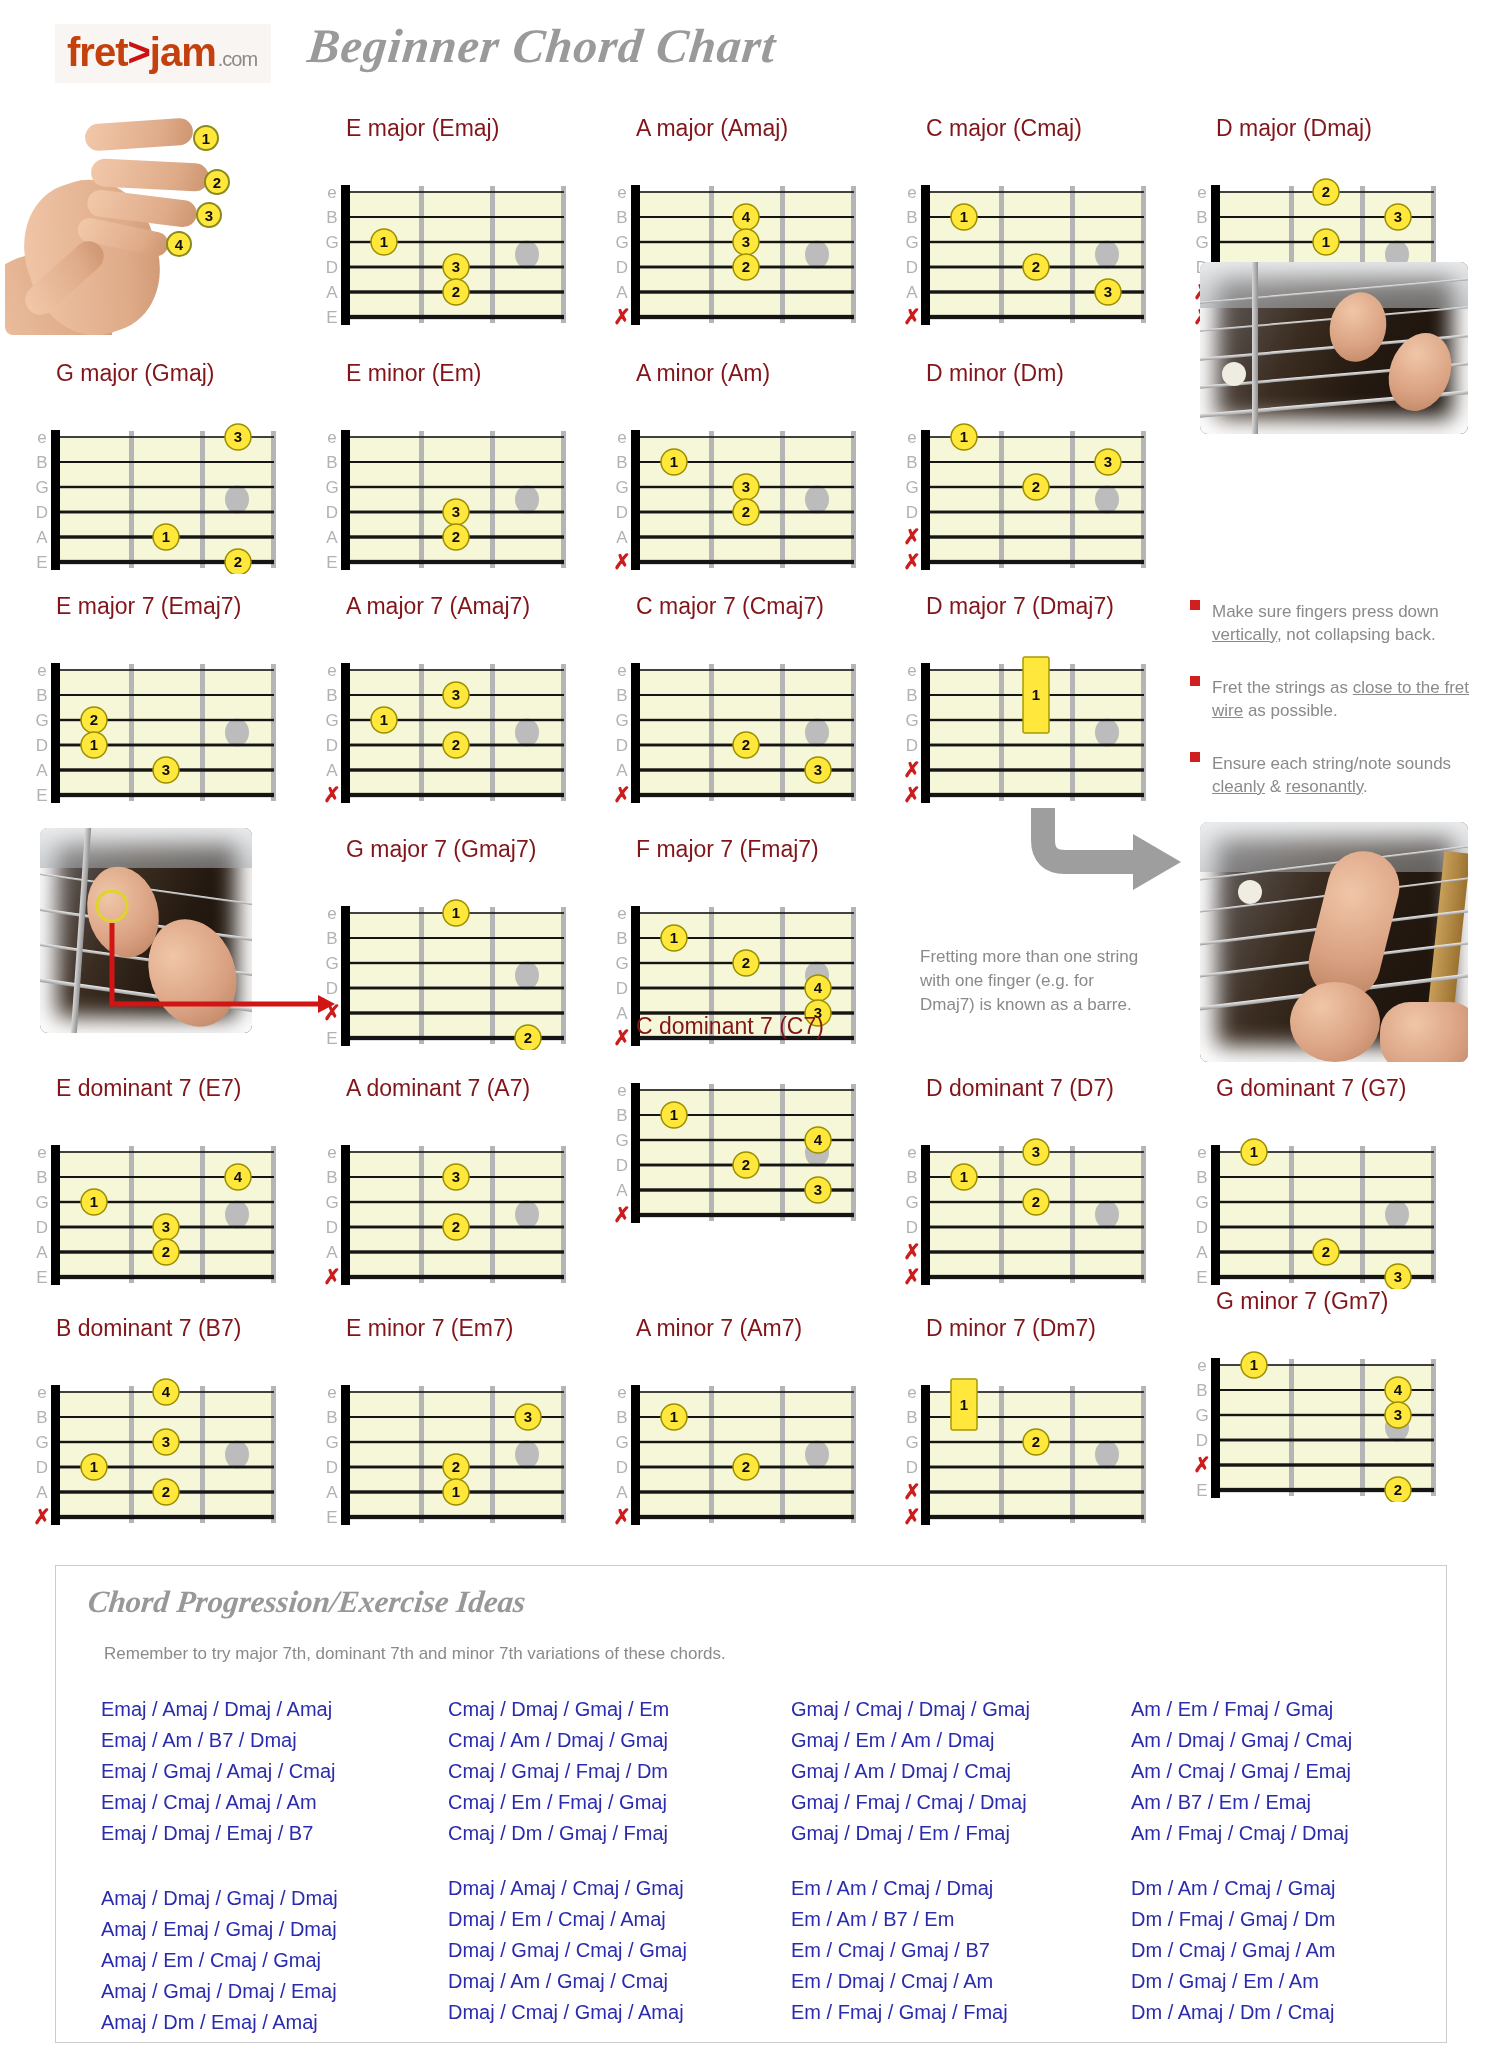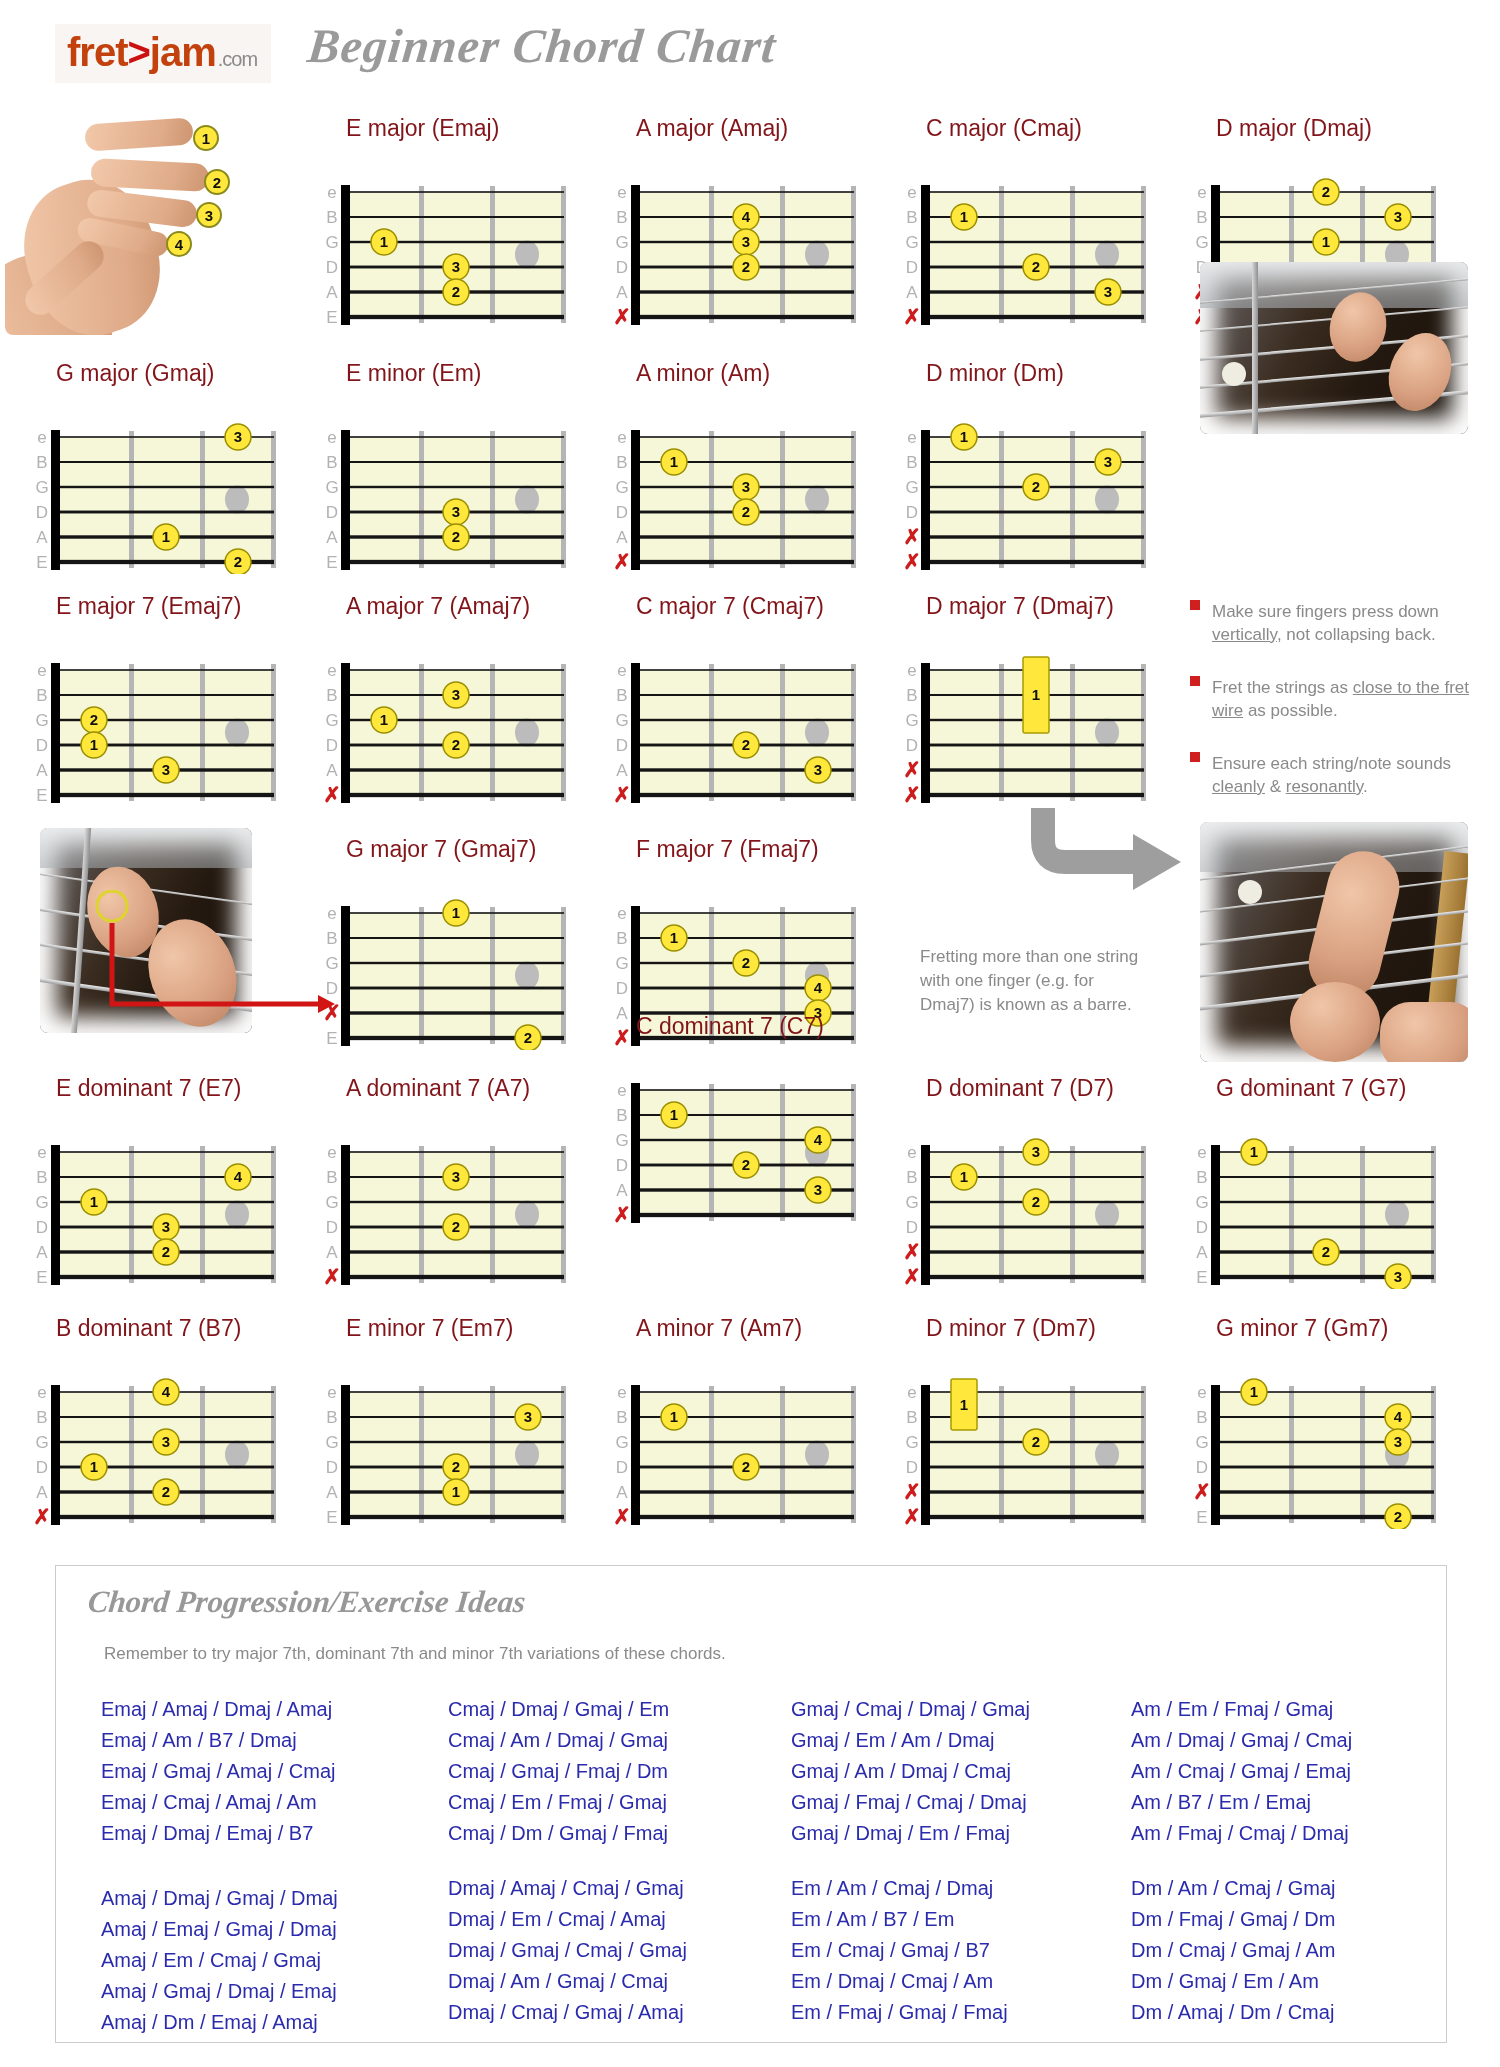--- a/index.html
+++ b/index.html
@@ -742,21 +742,21 @@
           <text x="12" y="71" class="slabel">G</text>
           <text x="12" y="96" class="slabel">D</text>
           <text x="12" y="122" class="xmark">✗</text>
           <text x="12" y="147" class="xmark">✗</text>
           <rect x="51" y="2" width="26" height="51" rx="2" fill="#ffe83b" stroke="#a89a00" stroke-width="1.5"></rect>
           <text x="64" y="32.5" class="fnum">1</text>
           <circle cx="136" cy="65" r="13" fill="#ffe83b" stroke="#9a8f00" stroke-width="1.5"></circle>
           <text x="136" y="70" class="fnum">2</text>
         </svg>
       </div>
-      <div class="chord-cell" style="left:1190px;top:1315px">
+      <div class="chord-cell" style="left:1190px;top:1288px">
         <div class="chord-title">G minor 7 (Gm7)</div>
         <svg class="chord-svg" width="252" height="152" viewBox="0 0 252 152">
           <rect x="30" y="15" width="214" height="125" fill="#f6f6d9"></rect>
           <rect x="99" y="9" width="5" height="137" fill="#b5b5b5"></rect>
           <rect x="170" y="9" width="5" height="137" fill="#b5b5b5"></rect>
           <rect x="241" y="9" width="5" height="137" fill="#b5b5b5"></rect>
           <ellipse cx="207" cy="77.5" rx="12" ry="14" fill="#bcbcbc"></ellipse>
           <rect x="30" y="14.2" width="214" height="1.6" fill="#151515"></rect>
           <rect x="30" y="39" width="214" height="2" fill="#151515"></rect>
           <rect x="30" y="63.8" width="214" height="2.4" fill="#151515"></rect>

